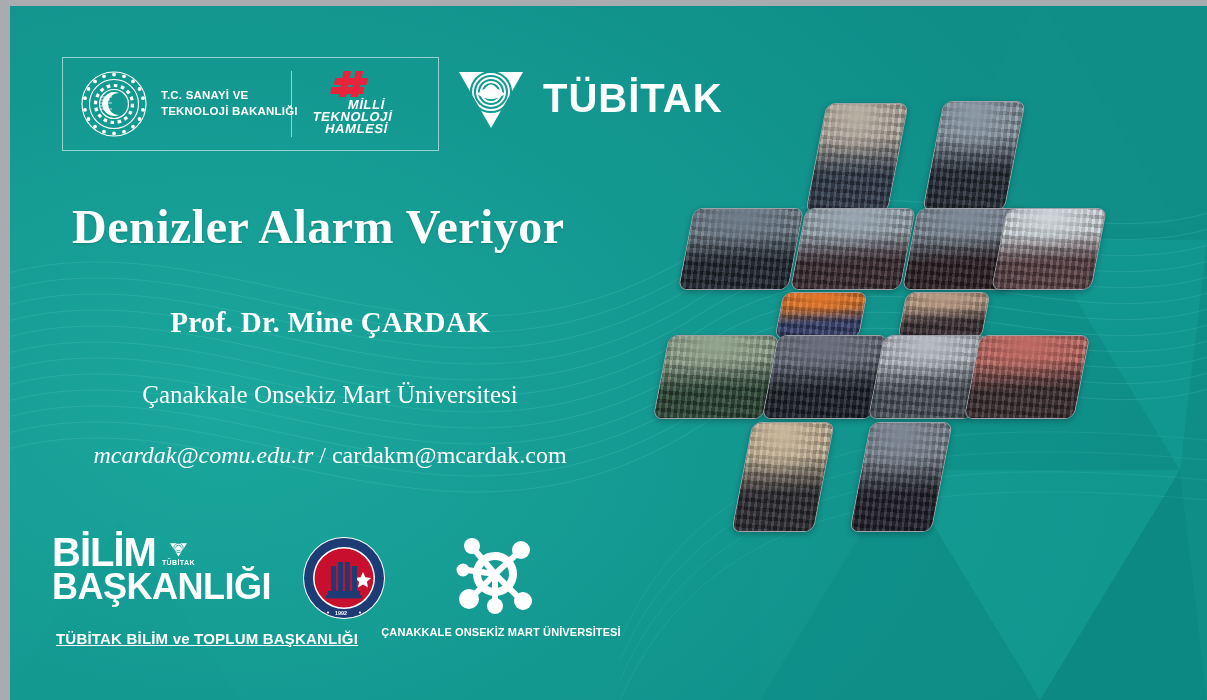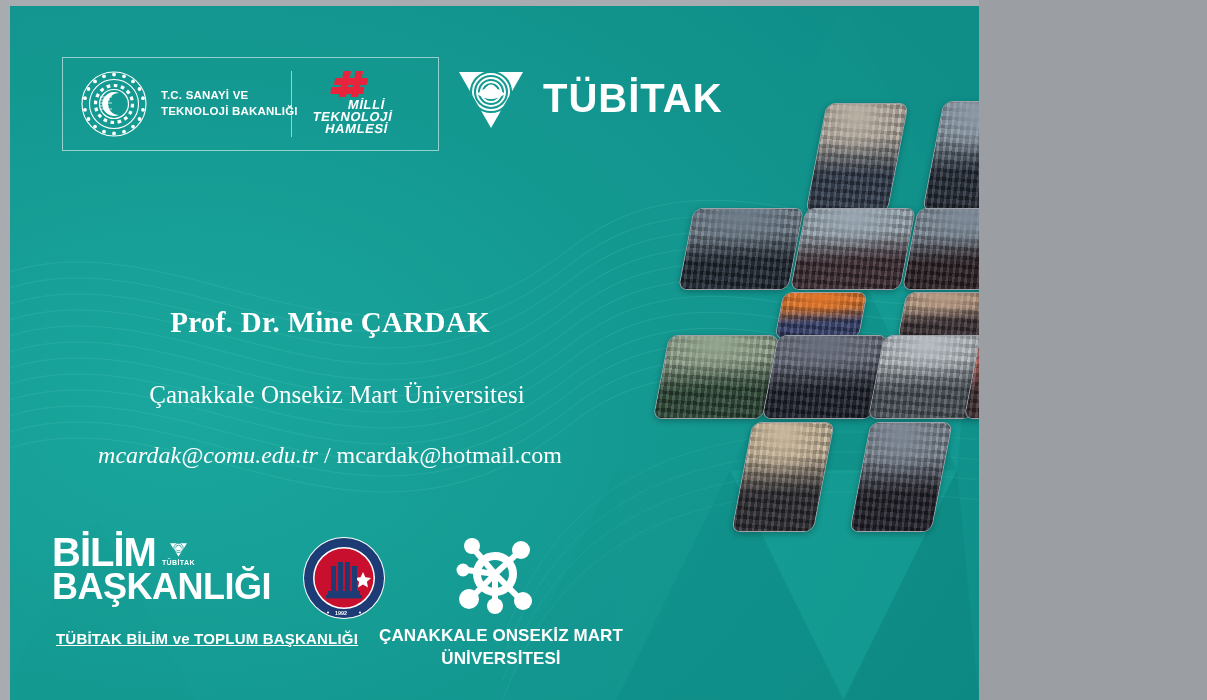--- a/index.html
+++ b/index.html
@@ -1,20 +1,20 @@
 <!DOCTYPE html>
 <html><head>
 <meta charset="utf-8">
 <style>
   html,body{margin:0;padding:0;background:#9b9ea3;}
   body{font-family:"Liberation Sans",sans-serif;}
 
   .slide{
     position:relative;
-    width:979px;height:700px;
+    width:1207px;height:700px;
     overflow:hidden;
     background:#159a92;
   }
   
   .edge-left{position:absolute;left:0;top:0;width:10px;height:700px;background:#a8abb0;z-index:60;}
   .edge-top{position:absolute;left:0;top:0;width:1207px;height:6px;background:#a8abb0;z-index:60;}
 
   
   .bg-base{
     position:absolute;inset:6px 0 0 10px;
@@ -63,21 +63,21 @@
     color:#fff;font-family:"Liberation Serif",serif;font-weight:bold;
     font-size:48px;letter-spacing:.5px;text-shadow:0 1px 2px rgba(0,0,0,.18);
     z-index:20;white-space:nowrap;
   }
   .speaker{
     position:absolute;left:0;top:306px;width:660px;text-align:center;
     color:#fff;font-family:"Liberation Serif",serif;font-weight:bold;
     font-size:29px;letter-spacing:.3px;z-index:20;
   }
   .affil{
-    position:absolute;left:7px;top:378px;width:660px;text-align:center;
+    position:absolute;left:0;top:378px;width:660px;text-align:center;
     color:#fff;font-family:"Liberation Serif",serif;font-size:25px;
     line-height:1.32;z-index:20;
   }
   .emails{
     position:absolute;left:0;top:442px;width:660px;text-align:center;
     color:#fff;font-family:"Liberation Serif",serif;font-size:24px;z-index:20;
   }
   .emails .ital{font-style:italic;}
 
   
@@ -95,21 +95,21 @@
   .cap-left{
     position:absolute;left:56px;top:630px;
     color:#fff;font-weight:bold;font-size:15px;letter-spacing:.2px;z-index:20;white-space:nowrap;text-decoration:underline;
   }
 
   .seal{position:absolute;left:284px;top:536px;width:120px;height:84px;z-index:20;}
 
   .molecule{position:absolute;left:449px;top:530px;width:92px;height:86px;z-index:20;}
   .cap-right{
     position:absolute;left:370px;top:625px;width:262px;text-align:center;
-    color:#fff;font-weight:bold;font-size:17px;line-height:1.35;letter-spacing:.1px;z-index:20;
+    color:#fff;font-weight:bold;font-size:11px;line-height:1.35;letter-spacing:.1px;z-index:20;
   }
 
   
   .collage{position:absolute;left:650px;top:95px;width:470px;height:450px;z-index:15;}
   .tile{
     position:absolute;
     transform:skewX(-11deg);
     border-radius:9px;
     overflow:hidden;
     border:1px solid rgba(255,255,255,.55);
@@ -248,26 +248,27 @@
           <circle cx="36" cy="30" r="12"></circle>
           <circle cx="36" cy="30" r="8"></circle>
         </g>
         <path d="M22 32 q14 -13 28 0 q-14 10 -28 0 z" fill="#ffffff"></path>
         <circle cx="36" cy="26" r="3.4" fill="#ffffff"></circle>
       </svg>
     </span>
     <span class="tword">TÜBİTAK</span>
   </div>
 
+  <div class="title">Denizler Alarm Veriyor</div>
   <div class="speaker">Prof. Dr. Mine ÇARDAK</div>
   <div class="affil">
     <div>Çanakkale Onsekiz Mart Üniversitesi</div>
   </div>
   <div class="emails">
-    <span class="ital">mcardak@comu.edu.tr</span><span> / </span><span>mcardak@hotmail.com</span>
+    <span class="ital">mcardak@comu.edu.tr</span><span> / </span><span>cardakm@mcardak.com</span>
   </div>
 
   <div class="bilim">
     <div class="row1">
       <span class="w1">BİLİM</span>
       <span class="minitub">
         <svg viewBox="0 0 24 22">
           <path d="M1 3 H23 L12 20 Z" fill="#ffffff"></path>
           <g fill="none" stroke="#159a92" stroke-width="1">
               <circle cx="12" cy="9" r="6"></circle>

